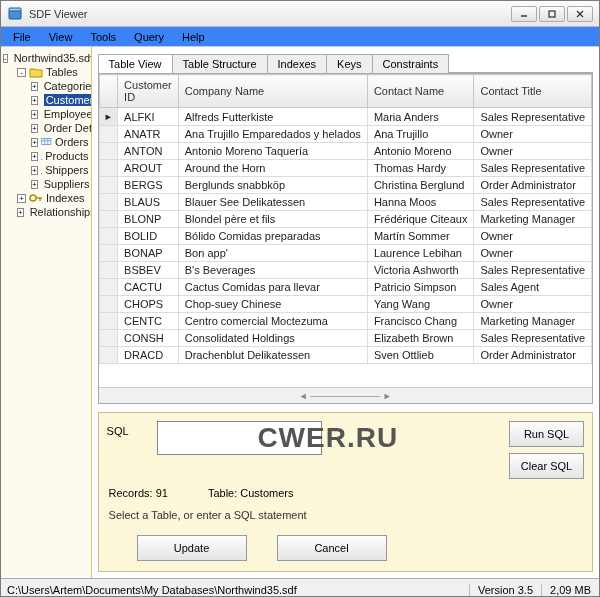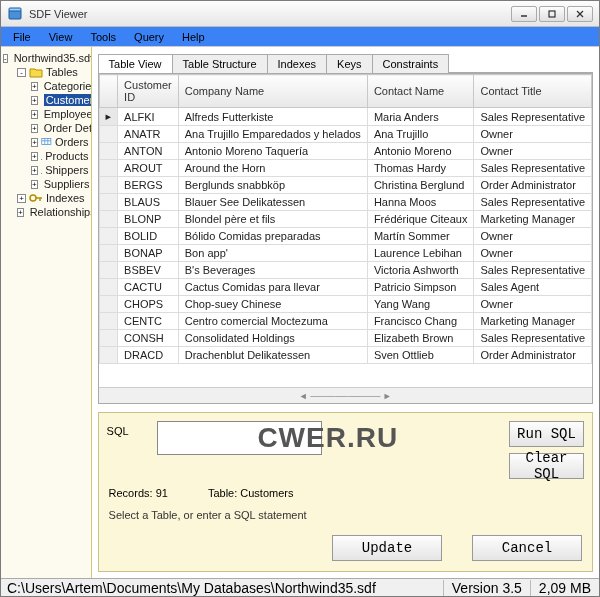--- a/index.html
+++ b/index.html
@@ -47,26 +47,26 @@
   table.datagrid th{background:linear-gradient(#fdfdfd,#e8e8e8);border:1px solid #c8c8c8;padding:4px 6px;text-align:left;font-weight:normal;color:#333;position:sticky;top:0;}
   table.datagrid td{border:1px solid #dcdcdc;padding:2px 6px;color:#222;white-space:nowrap;}
   .rowhdr{width:18px;background:#f0f0f0;text-align:center;}
   .rowhdr.selected{background:#e8e8e8;}
   .grid-hscroll{height:16px;border-top:1px solid #ccc;background:#f0f0f0;display:flex;align-items:center;justify-content:center;color:#888;font-size:9px;}
   .sql-panel{margin-top:8px;border:1px solid #c9c08a;background:#fbf7d8;padding:8px;display:flex;flex-direction:column;gap:6px;}
   .sql-row{display:flex;align-items:flex-start;gap:10px;}
   .sql-label{width:40px;padding-top:4px;}
   .sql-input{flex:1;height:34px;border:1px solid #888;background:#fff;font-family:inherit;font-size:12px;padding:4px;}
   .sql-buttons{display:flex;flex-direction:column;gap:6px;}
-  .btn{width:75px;height:26px;border:1px solid #999;background:linear-gradient(#fdfdfd,#e5e5e5);cursor:default;display:flex;align-items:center;justify-content:center;font-family:Liberation Mono, monospace;font-size:14px;}
+  .btn{width:75px;height:26px;border:1px solid #999;background:linear-gradient(#fdfdfd,#e5e5e5);cursor:default;display:flex;align-items:center;justify-content:center;font-family:Liberation Sans, sans-serif;font-size:11px;}
   .info-row{display:flex;gap:40px;padding:2px 2px;}
   .hint-row{padding:2px 2px;color:#333;}
-  .bottom-buttons{display:flex;gap:30px;justify-content:flex-end;padding:6px 2px 2px 30px;}
+  .bottom-buttons{display:flex;gap:30px;justify-content:flex-start;padding:6px 2px 2px 30px;}
   .bottom-buttons .btn{width:110px;}
-  .statusbar{height:18px;border-top:1px solid #aaa;background:#f0f0f0;display:flex;align-items:flex-end;font-size:14px;}
+  .statusbar{height:18px;border-top:1px solid #aaa;background:#f0f0f0;display:flex;align-items:flex-end;font-size:11px;}
   .status-path{flex:1;padding:0 6px;border-right:1px solid #bbb;overflow:hidden;white-space:nowrap;}
   .status-cell{padding:0 8px;border-right:1px solid #bbb;}
   .status-cell:last-child{border-right:none;}
   .watermark {
     position:absolute; pointer-events:none;
     font-size:28px; font-weight:bold; color:#555;
     font-family: Arial, sans-serif; letter-spacing:1px;
   }
 </style>
 </head>

